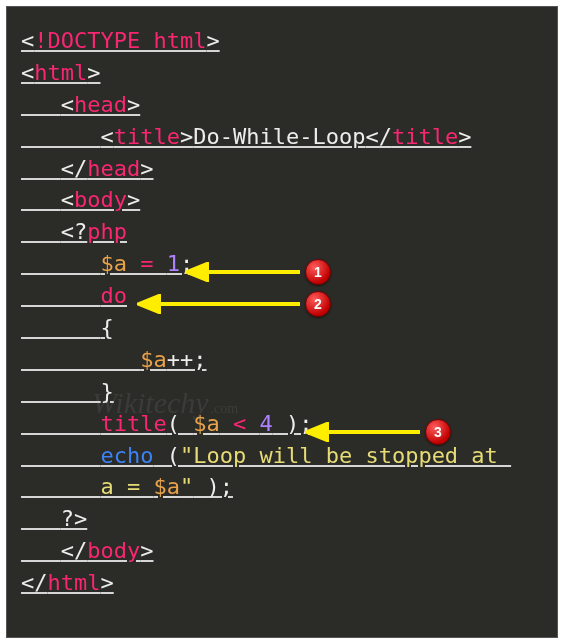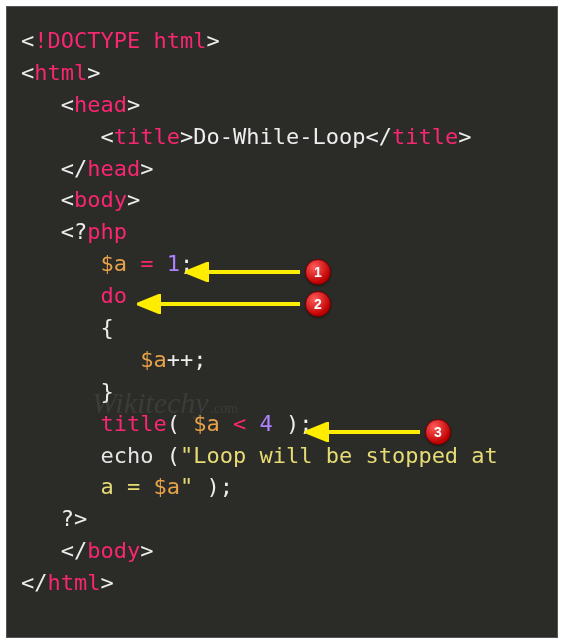--- a/index.html
+++ b/index.html
@@ -22,25 +22,26 @@
     position: relative;
     padding: 18px 10px 10px 14px;
     font-size: 22px;
     line-height: 1.45;
     color: #d6d6d6;
     overflow: hidden;
   }
   .code-line {
     white-space: pre;
     position: relative;
+    text-decoration: underline;
   }
   .c-white  { color: #ededed; }
   .c-pink   { color: #f92672; }
   .c-orange { color: #e8a24a; }
-  .c-blue   { color: #e5e5e5; }
+  .c-blue   { color: #3b82f6; }
   .c-purple { color: #ae81ff; }
   .c-yellow { color: #e6db74; }
   
   .watermark {
     position: absolute;
     left: 85px;
     top: 374px;
     font-size: 30px;
     color: rgba(180,180,180,0.12);
     font-family: Georgia, serif;

